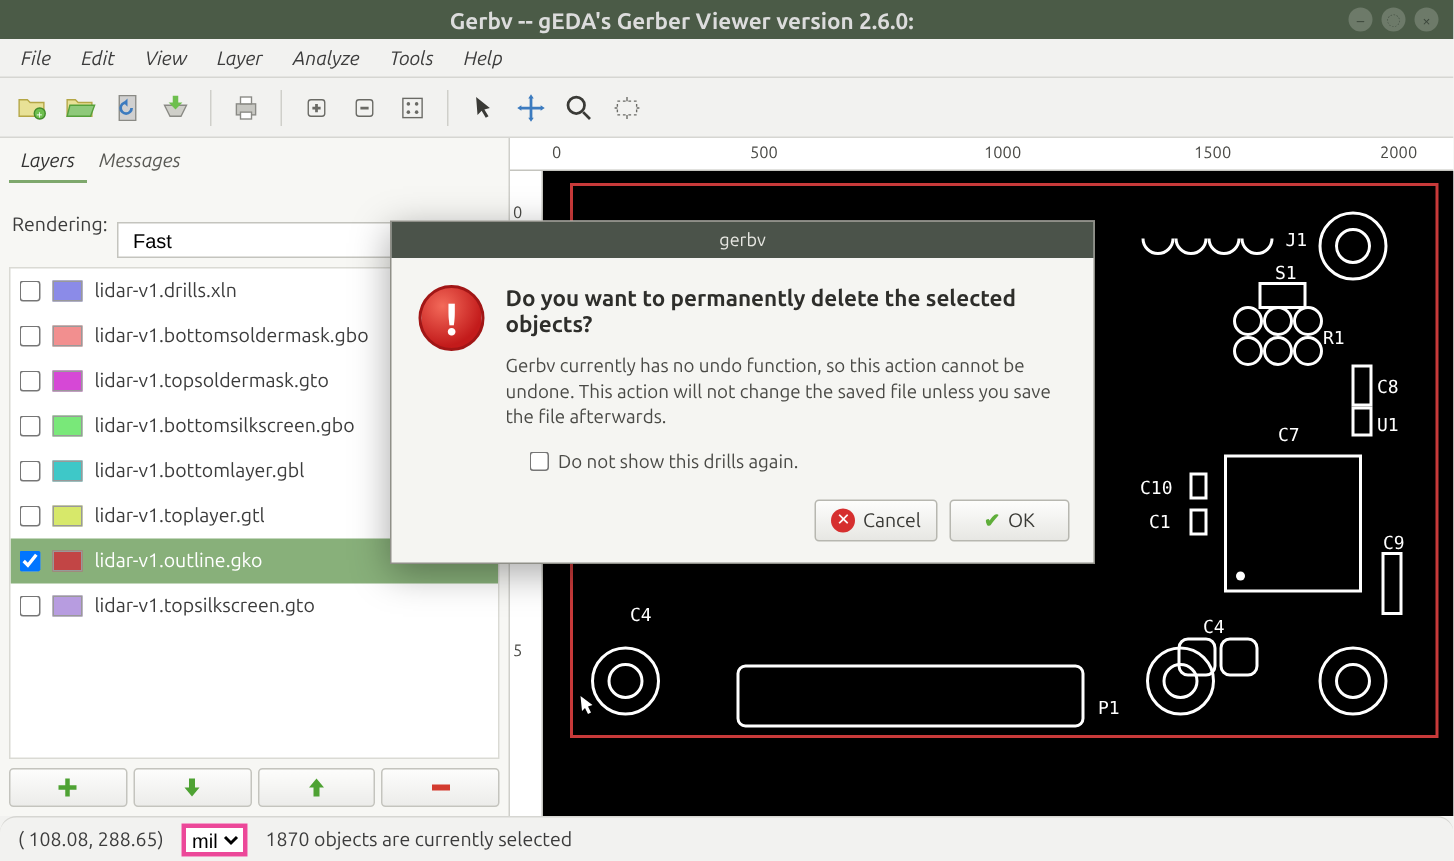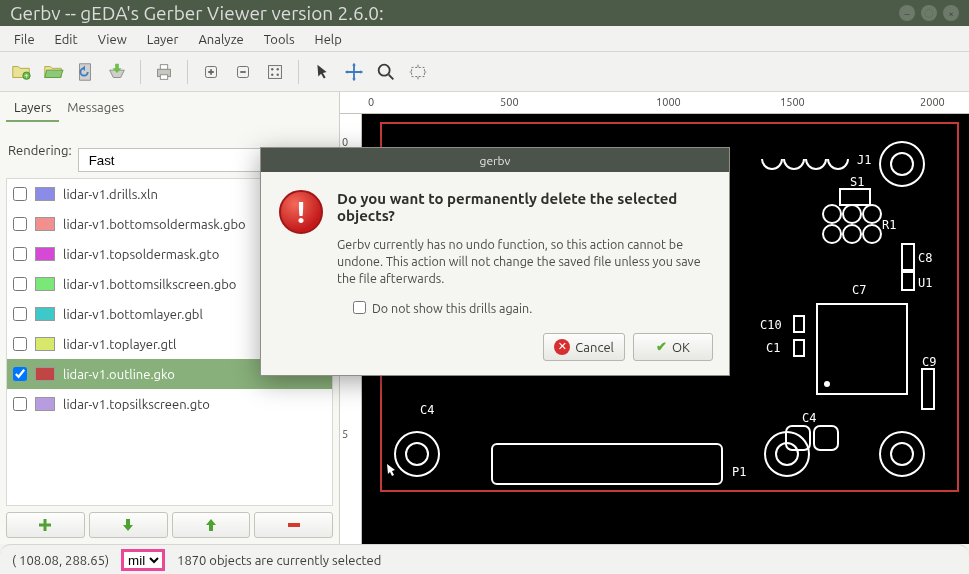--- a/index.html
+++ b/index.html
@@ -18,22 +18,23 @@
     height: 26px;
     background: #4b5b47;
     color: #dcdcdc;
     display: flex;
     align-items: center;
     padding: 0 10px;
     position: relative;
   }
   .titlebar .title {
     flex: 1;
-    font-size: 19px;
-    font-weight: 400;
+    text-align: center;
+    font-size: 15px;
+    font-weight: 700;
   }
   .titlebar .win-btns { display: flex; gap: 6px; }
   .titlebar .win-btn {
     width: 16px; height: 16px; border-radius: 50%;
     background: #6d7a69;
     display:flex; align-items:center; justify-content:center;
     font-size:10px; color:#3a453a;
   }
   
   .menubar {
@@ -41,20 +42,21 @@
     display: flex;
     align-items: center;
     padding: 0 6px;
     gap: 4px;
     border-bottom: 1px solid #d6d6d2;
   }
   .menubar .menu-item {
     padding: 3px 8px;
     border-radius: 3px;
     cursor: default;
+    font-style: italic;
   }
   
   .toolbar {
     height: 40px;
     display: flex;
     align-items: center;
     padding: 0 6px;
     border-bottom: 1px solid #d6d6d2;
     gap: 2px;
   }
@@ -72,20 +74,21 @@
   
   .sidepanel {
     width: 340px;
     border-right: 1px solid #cfcfca;
     display:flex; flex-direction:column;
     background: #f7f7f4;
   }
   .tabs {
     display:flex; gap: 0;
     padding: 4px 6px 0 6px;
+    font-style: italic;
   }
   .tab {
     padding: 4px 8px 6px 8px;
     border-bottom: 2px solid transparent;
     color: #5a5a55;
     cursor: default;
   }
   .tab.active { border-bottom-color: #7ea86c; color: #333; }
   .rendering-row {
     display:flex; align-items:center;
@@ -406,21 +409,21 @@
           </svg>
         </div>
     </div>
   </div>
 
   <div class="canvas-area">
     <div class="ruler-top">
       <span class="tick" style="left:28px">0</span>
       <span class="tick" style="left:160px">500</span>
       <span class="tick" style="left:316px">1000</span>
-      <span class="tick" style="left:440px">1500</span>
+      <span class="tick" style="left:456px">1500</span>
       <span class="tick" style="left:580px">2000</span>
     </div>
     <div class="canvas-body">
       <div class="ruler-left">
         <span class="tick h" style="top:28px">0</span>
         <span class="tick h" style="top:320px">5</span>
       </div>
       <div class="viewport">
         <div class="board-outline" style="left:18px; top:8px; right:10px; height:370px;"></div>
         <svg width="100%" height="100%" style="position:absolute; left:0; top:0;">

